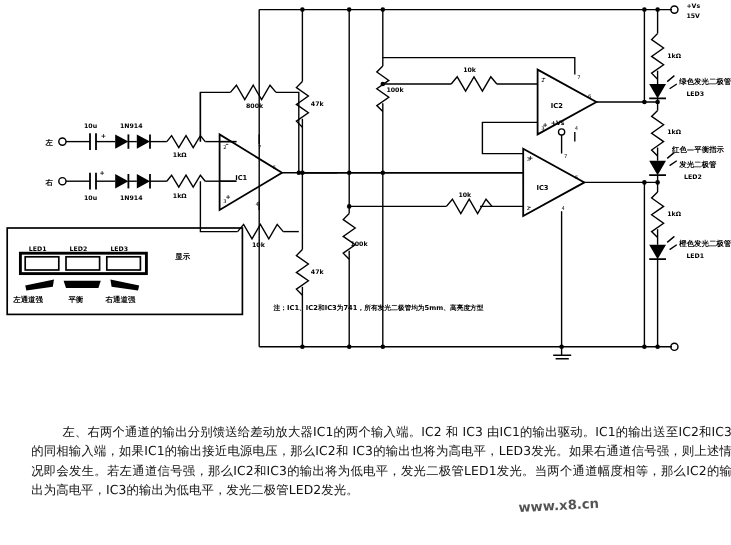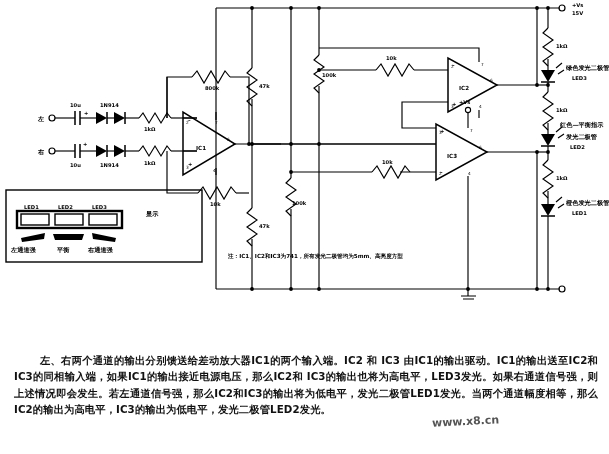--- a/index.html
+++ b/index.html
@@ -15,24 +15,24 @@
   svg.circuit{position:absolute;left:0;top:0;width:609px;height:300px;}
   .lbl{font-size:5.2px;font-weight:bold;fill:#000;font-family:"DejaVu Sans","Liberation Sans",sans-serif;}
   .lbl-cn{font-size:6.2px;font-weight:bold;fill:#000;font-family:"DejaVu Sans","Liberation Sans",sans-serif;}
   .lbl-pin{font-size:4.3px;fill:#000;font-family:"DejaVu Sans","Liberation Sans",sans-serif;}
   .lbl-ic{font-size:5.6px;font-weight:bold;fill:#000;}
   .wire{stroke:#000;stroke-width:1.15;fill:none;}
   .wire-t{stroke:#000;stroke-width:1.5;fill:none;}
   .fillblk{fill:#000;}
   .boxout{stroke:#000;stroke-width:1.4;fill:none;}
   #bodytext{
-    position:absolute;left:14px;top:352px;width:584px;
+    position:absolute;left:26px;top:352px;width:584px;
     font-size:10.3px;line-height:16.4px;
     font-family:"DejaVu Sans","Liberation Sans",sans-serif;
-    color:#111;font-weight:bold;letter-spacing:.1px;
+    color:#111;font-weight:normal;letter-spacing:.1px;
     text-align:justify;
   }
   #bodytext p{margin:0;text-indent:26px;}
   #watermark{
     position:absolute;left:432px;top:415px;
     font-size:11px;font-weight:bold;color:#1a1a1a;opacity:.75;
     transform:rotate(-3deg);
     font-family:"DejaVu Sans","Liberation Sans",sans-serif;
     pointer-events:none;
   }

